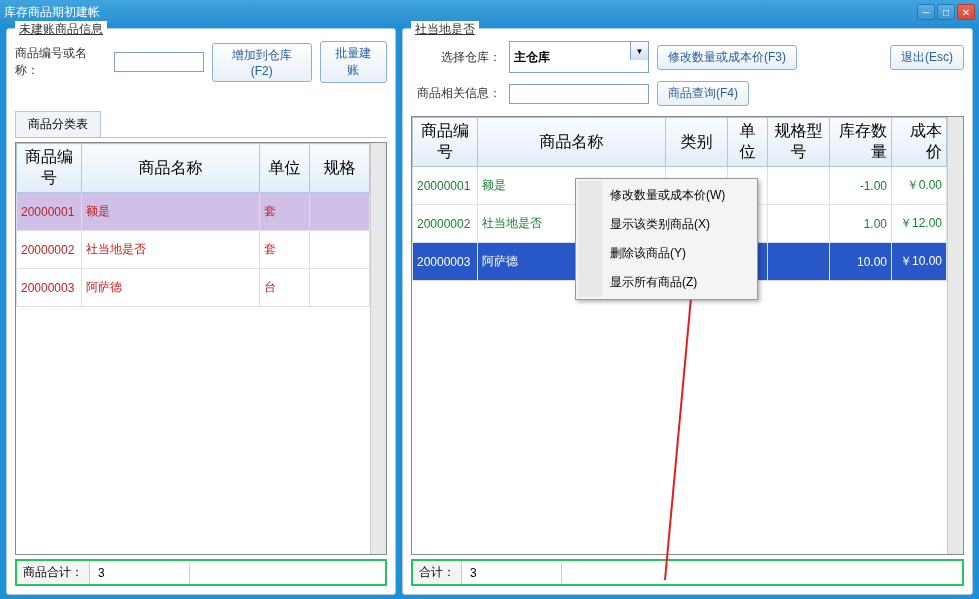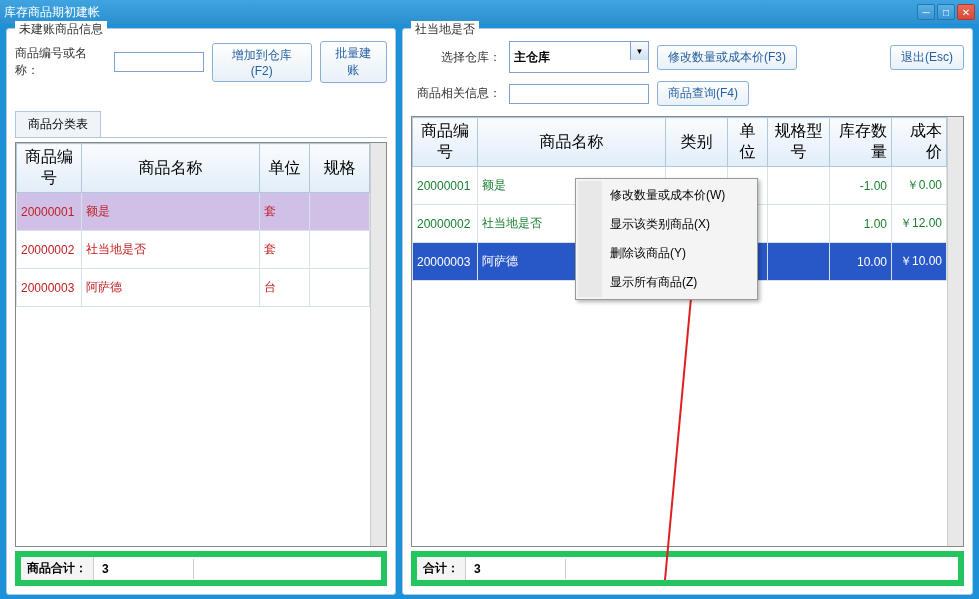--- a/index.html
+++ b/index.html
@@ -8,21 +8,21 @@
     .window { background: #1e90d8; width: 100%; height: 100%; }
     .titlebar { background: linear-gradient(#3fa4e0, #2c8fd0); height: 24px; display: flex; align-items: center; justify-content: space-between; padding: 0 4px; color: white; }
     .titlebar-text { font-size: 12px; }
     .window-controls { display: flex; gap: 2px; }
     .win-btn { width: 18px; height: 16px; background: linear-gradient(#5ab0e5, #3a95d4); border: 1px solid #2676b0; border-radius: 2px; display: flex; align-items: center; justify-content: center; font-size: 10px; color: white; cursor: pointer; }
     .win-btn.close { background: linear-gradient(#e86b5c, #d84a38); border-color: #b03a2c; }
     
     .content { display: flex; gap: 6px; padding: 4px 6px; height: calc(100% - 24px); }
     
     .group-box { background: white; border: 1px solid #b0c8dc; border-radius: 3px; position: relative; padding: 12px 8px 8px 8px; display: flex; flex-direction: column; }
-    .group-title { position: absolute; top: -8px; left: 8px; background: white; padding: 0 4px; font-size: 12px; color: #333; }
+    .group-title { position: absolute; top: -8px; left: 8px; background: white; padding: 0 4px; font-size: 12px; color: #333; text-decoration: underline; }
     
     .left-panel { width: 390px; }
     .right-panel { flex: 1; }
     
     .form-row { display: flex; align-items: center; margin-bottom: 8px; gap: 8px; }
     .form-label { font-size: 12px; color: #333; }
     .text-input { border: 1px solid #7da2ce; height: 20px; padding: 0 4px; font-size: 12px; }
     
     .btn { background: linear-gradient(#fefefe, #e8f0f8); border: 1px solid #8ab0d8; border-radius: 3px; padding: 3px 10px; font-size: 12px; color: #2560a0; cursor: pointer; }
     
@@ -46,21 +46,21 @@
     
     .right-table th:nth-child(1), .right-table td:nth-child(1) { width: 65px; }
     .right-table th:nth-child(3), .right-table td:nth-child(3) { width: 62px; }
     .right-table th:nth-child(4), .right-table td:nth-child(4) { width: 40px; }
     .right-table th:nth-child(5), .right-table td:nth-child(5) { width: 62px; }
     .right-table th:nth-child(6), .right-table td:nth-child(6) { width: 62px; text-align: right; }
     .right-table th:nth-child(7), .right-table td:nth-child(7) { width: 55px; text-align: right; }
     .right-table td { color: #1a8030; }
     .right-table tr.selected td { background: #2858c8; color: white !important; }
     
-    .summary-row { display: flex; align-items: center; margin-top: 4px; border: 6px solid #22c55e; background: #fff; font-weight: bold; }
+    .summary-row { display: flex; align-items: center; margin-top: 4px; border: 2px solid #22c55e; background: #fff; }
     .summary-label { padding: 3px 6px; border-right: 1px solid #ccc; background: #f4f4f4; }
     .summary-value { padding: 3px 8px; border-right: 1px solid #ccc; min-width: 100px; }
     
     .select-wrap { position: relative; display: inline-flex; }
     .select-input { border: 1px solid #7da2ce; height: 32px; padding: 0 20px 0 4px; width: 140px; font-size: 12px; font-weight: bold; }
     .select-arrow { position: absolute; right: 1px; top: 1px; width: 18px; height: 18px; background: linear-gradient(#fafcfe, #d0e0f0); border-left: 1px solid #7da2ce; display: flex; align-items: center; justify-content: center; font-size: 8px; cursor: pointer; }
     
     .context-menu { position: absolute; background: #f4f4f4; border: 1px solid #999; box-shadow: 2px 2px 4px rgba(0,0,0,0.3); padding: 2px; z-index: 100; }
     .context-menu-strip { position: absolute; left: 2px; top: 2px; bottom: 2px; width: 24px; background: #e8e8e8; }
     .context-item { padding: 6px 30px 6px 32px; cursor: pointer; position: relative; white-space: nowrap; }

